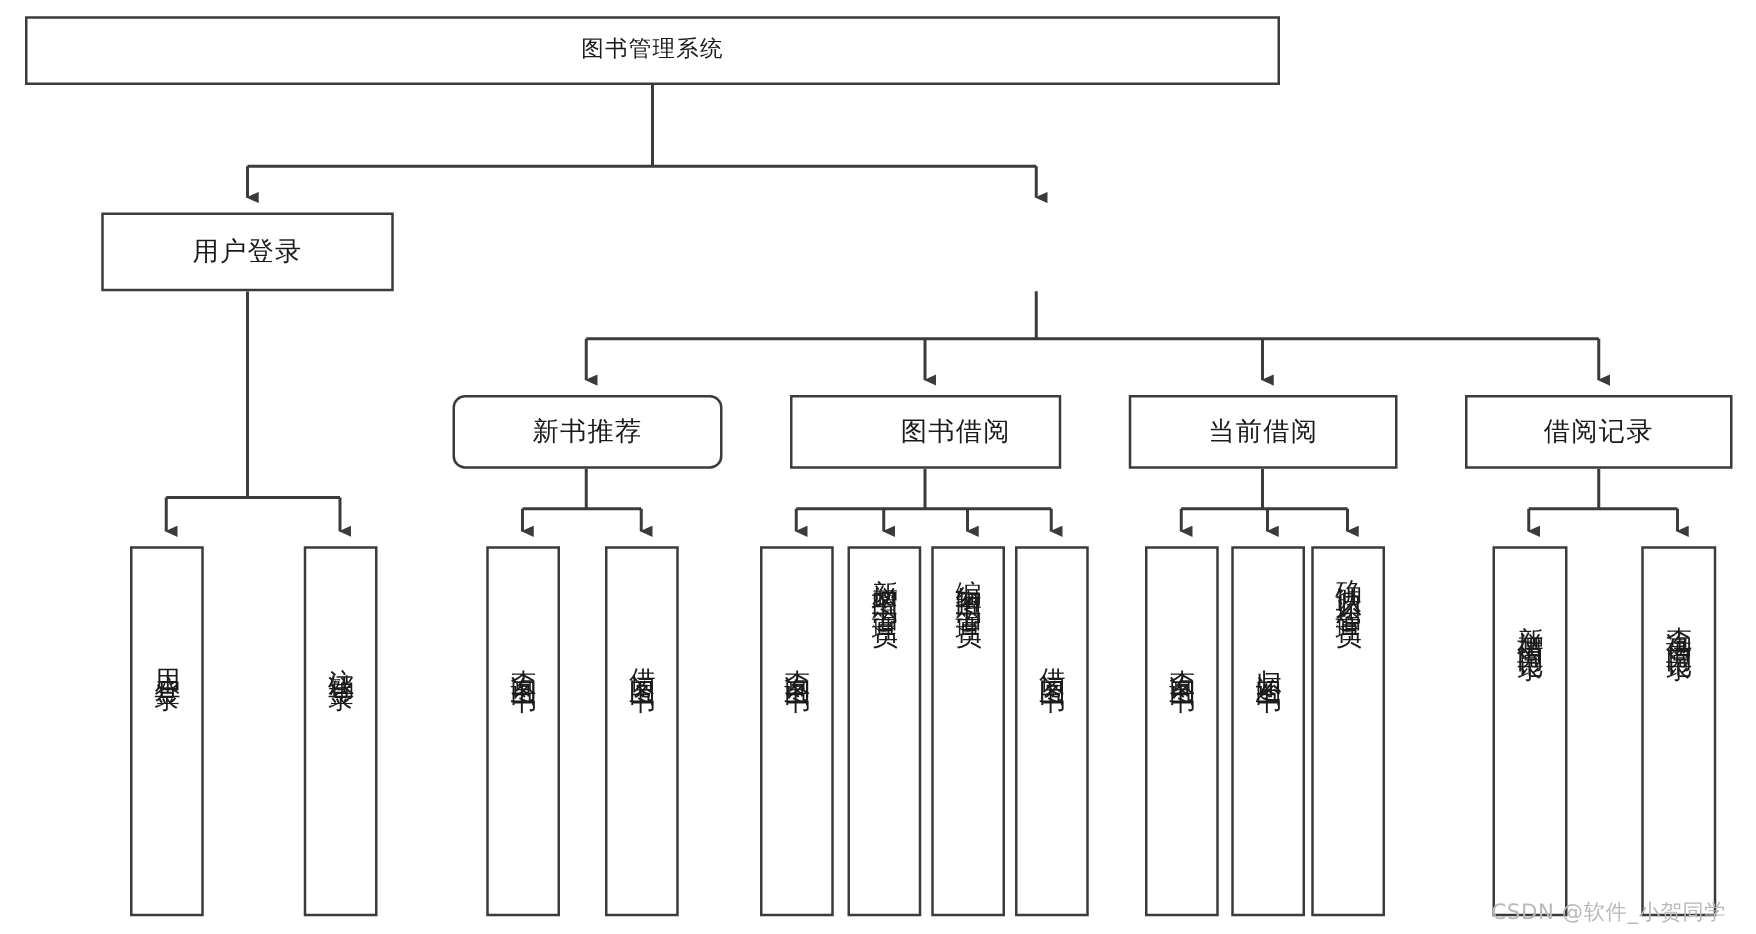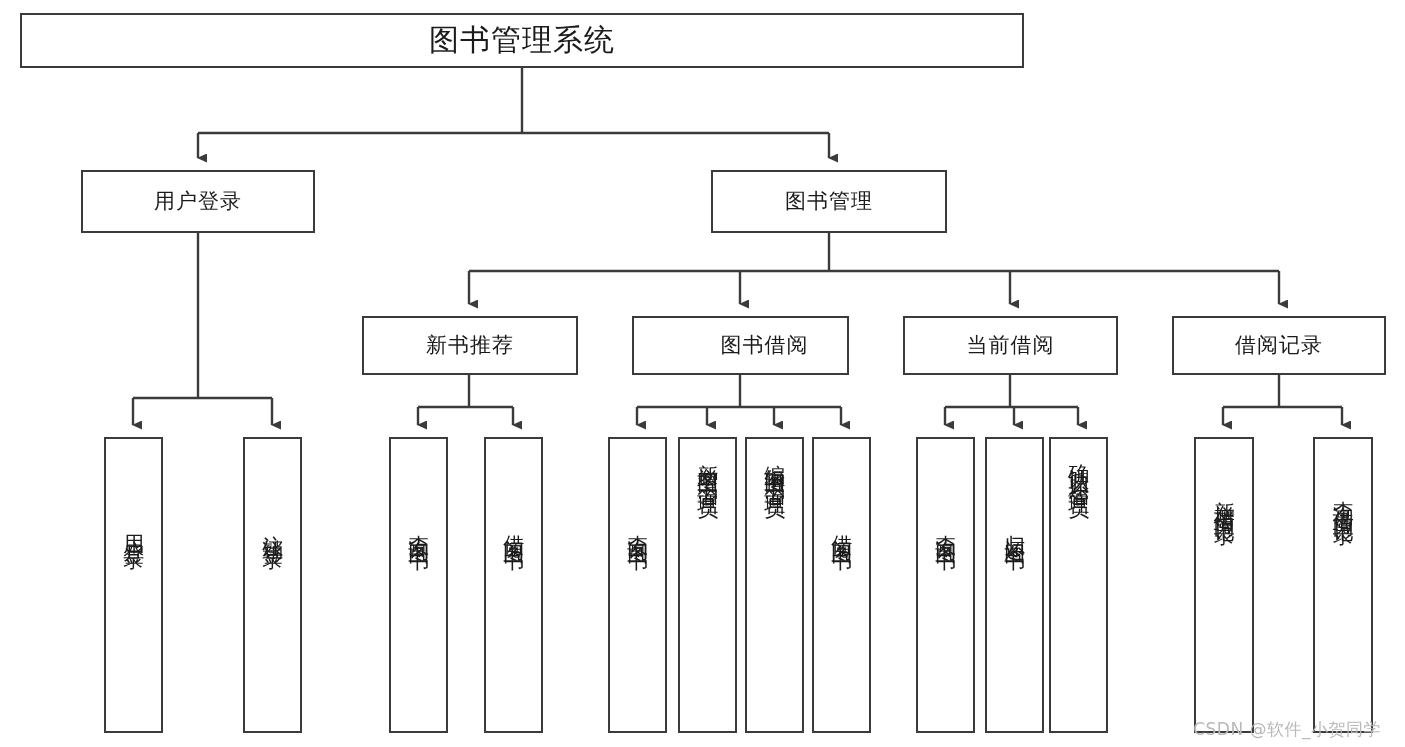--- a/index.html
+++ b/index.html
@@ -32,21 +32,21 @@
     z-index:2;
   }
   .node .lbl{
     font-size:21px;
     line-height:1.15;
     letter-spacing:1px;
     color:#1b1b1b;
     white-space:nowrap;
     text-align:center;
   }
-  .node.root .lbl{ font-size:30px; }
+  .node.root .lbl{ font-size:18px; }
   .leaf{
     position:absolute;
     box-sizing:border-box;
     background:#ffffff;
     border:2px solid #3b3b3b;
     display:flex;
     align-items:flex-start;
     justify-content:center;
     z-index:2;
     overflow:hidden;
@@ -129,25 +129,22 @@
     </g>
   </svg>
 
   <div class="node root" style="left:20px;top:13px;width:1004px;height:55px;">
     <span class="lbl">图书管理系统</span>
   </div>
 
   <div class="node" style="left:81px;top:170px;width:234px;height:63px;">
     <span class="lbl">用户登录</span>
   </div>
-  <div class="node" style="left:711px;top:170px;width:236px;height:63px;">
-    <span class="lbl">图书管理</span>
-  </div>
-
-  <div class="node" style="left:362px;top:316px;width:216px;height:59px;">
+
+  <div class="node" style="left:362px;top:316px;width:216px;height:59px;border-radius:10px;">
     <span class="lbl">新书推荐</span>
   </div>
   <div class="node" style="left:632px;top:316px;width:217px;height:59px;padding-left:48px;">
     <span class="lbl">图书借阅</span>
   </div>
   <div class="node" style="left:1172px;top:316px;width:214px;height:59px;">
     <span class="lbl">借阅记录</span>
   </div>
   <div class="node" style="left:903px;top:316px;width:215px;height:59px;">
     <span class="lbl">当前借阅</span>

